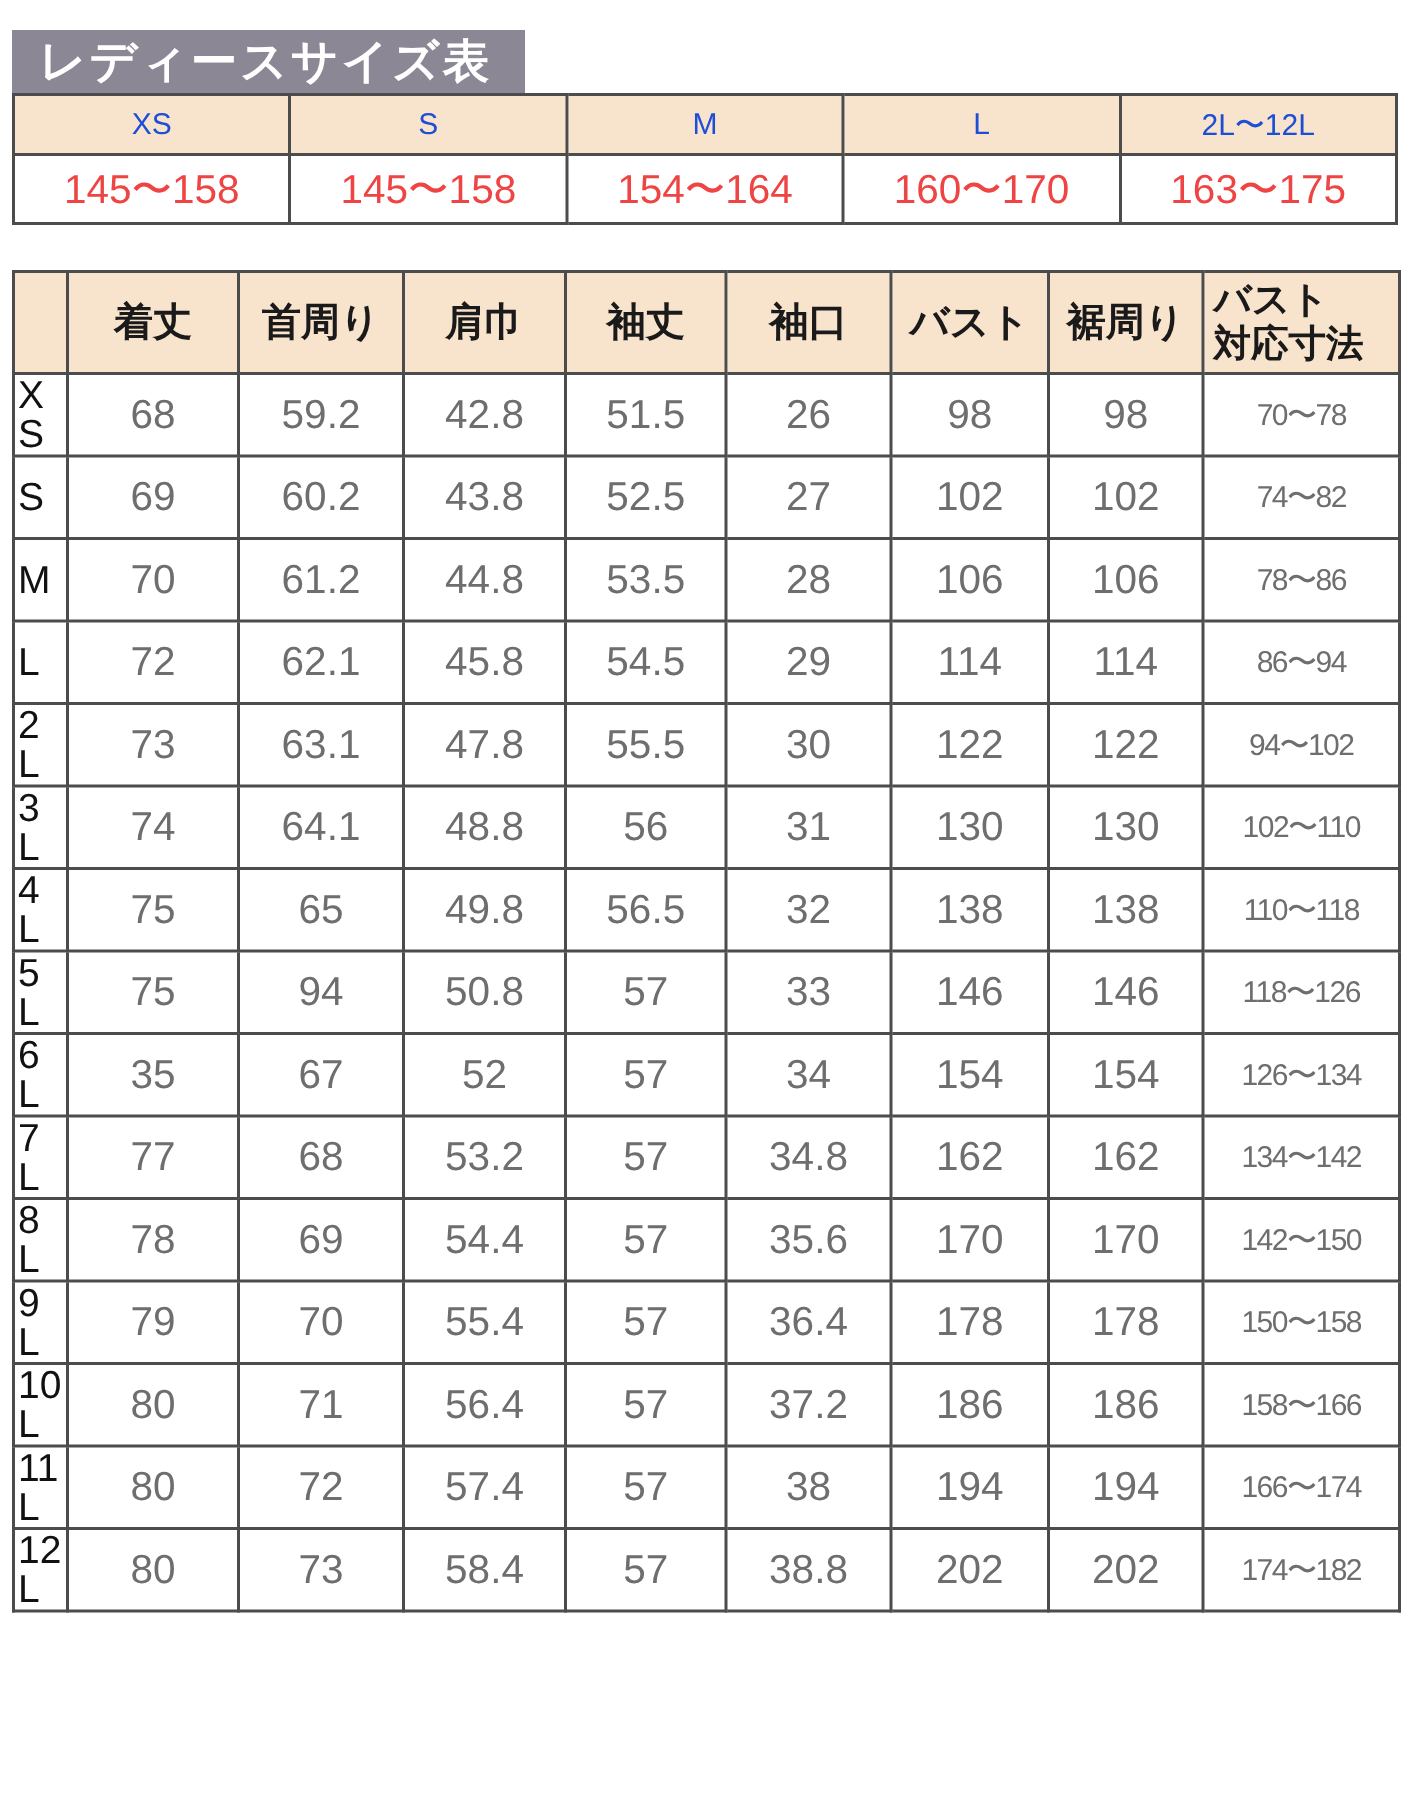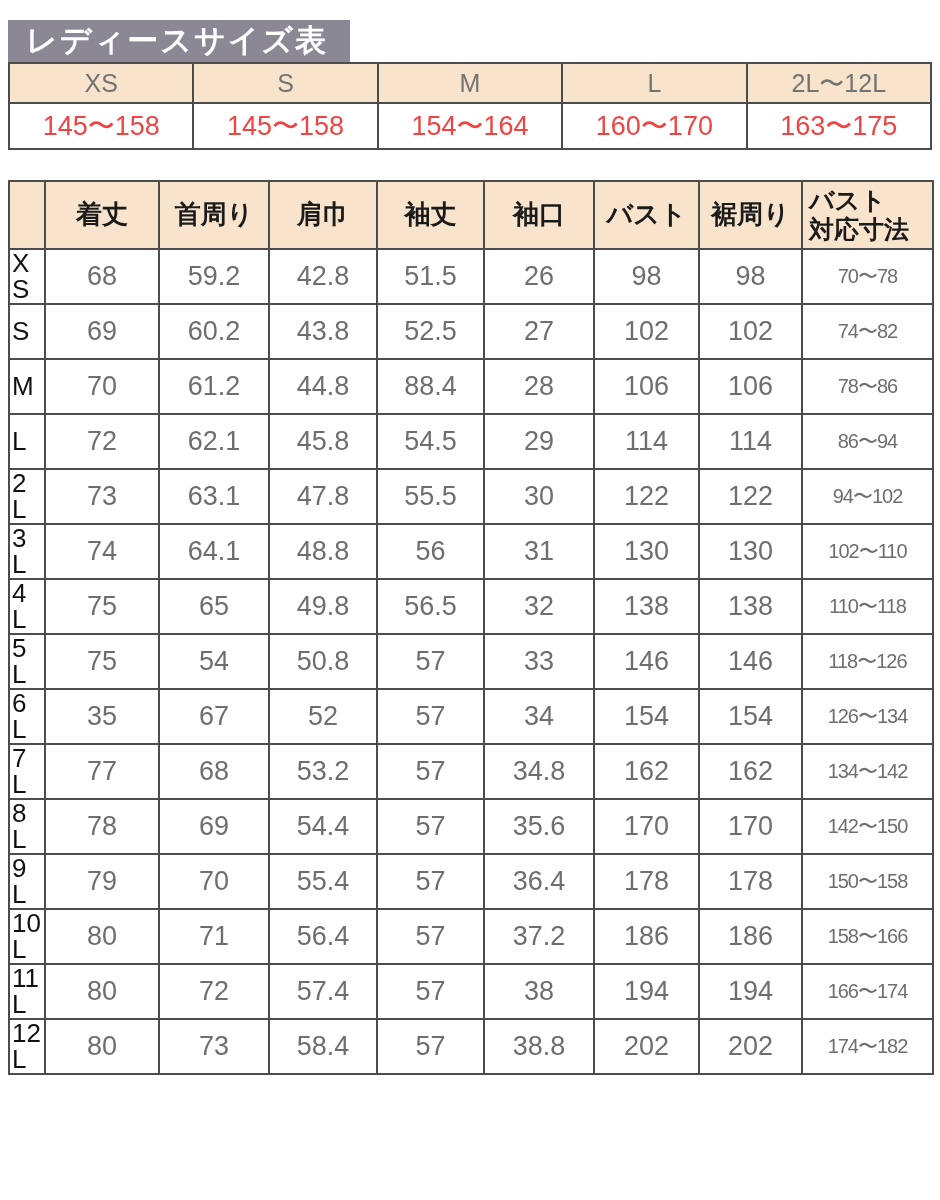--- a/index.html
+++ b/index.html
@@ -44,23 +44,23 @@
   th, td {
     border: 2px solid #4c4c4c;
     text-align: center;
     vertical-align: middle;
     padding: 0;
     overflow: hidden;
   }
   
   .height-table thead th {
     background: #f8e3cc;
-    color: #737373;
+    color: #1d4ed8;
     font-weight: normal;
-    font-size: 25px;
+    font-size: 20px;
     height: 38px;
   }
   .height-table tbody td {
     background: #ffffff;
     color: #ef4444;
     font-size: 27px;
     height: 44px;
   }
   
   .size-table {
@@ -179,21 +179,21 @@
           <td>27</td>
           <td>102</td>
           <td>102</td>
           <td class="range">74〜82</td>
         </tr>
         <tr>
           <th>M</th>
           <td>70</td>
           <td>61.2</td>
           <td>44.8</td>
-          <td>88.4</td>
+          <td>53.5</td>
           <td>28</td>
           <td>106</td>
           <td>106</td>
           <td class="range">78〜86</td>
         </tr>
         <tr>
           <th>L</th>
           <td>72</td>
           <td>62.1</td>
           <td>45.8</td>
@@ -236,21 +236,21 @@
           <td>56.5</td>
           <td>32</td>
           <td>138</td>
           <td>138</td>
           <td class="range">110〜118</td>
         </tr>
         <tr>
           <th>5
 L</th>
           <td>75</td>
-          <td>54</td>
+          <td>94</td>
           <td>50.8</td>
           <td>57</td>
           <td>33</td>
           <td>146</td>
           <td>146</td>
           <td class="range">118〜126</td>
         </tr>
         <tr>
           <th>6
 L</th>

